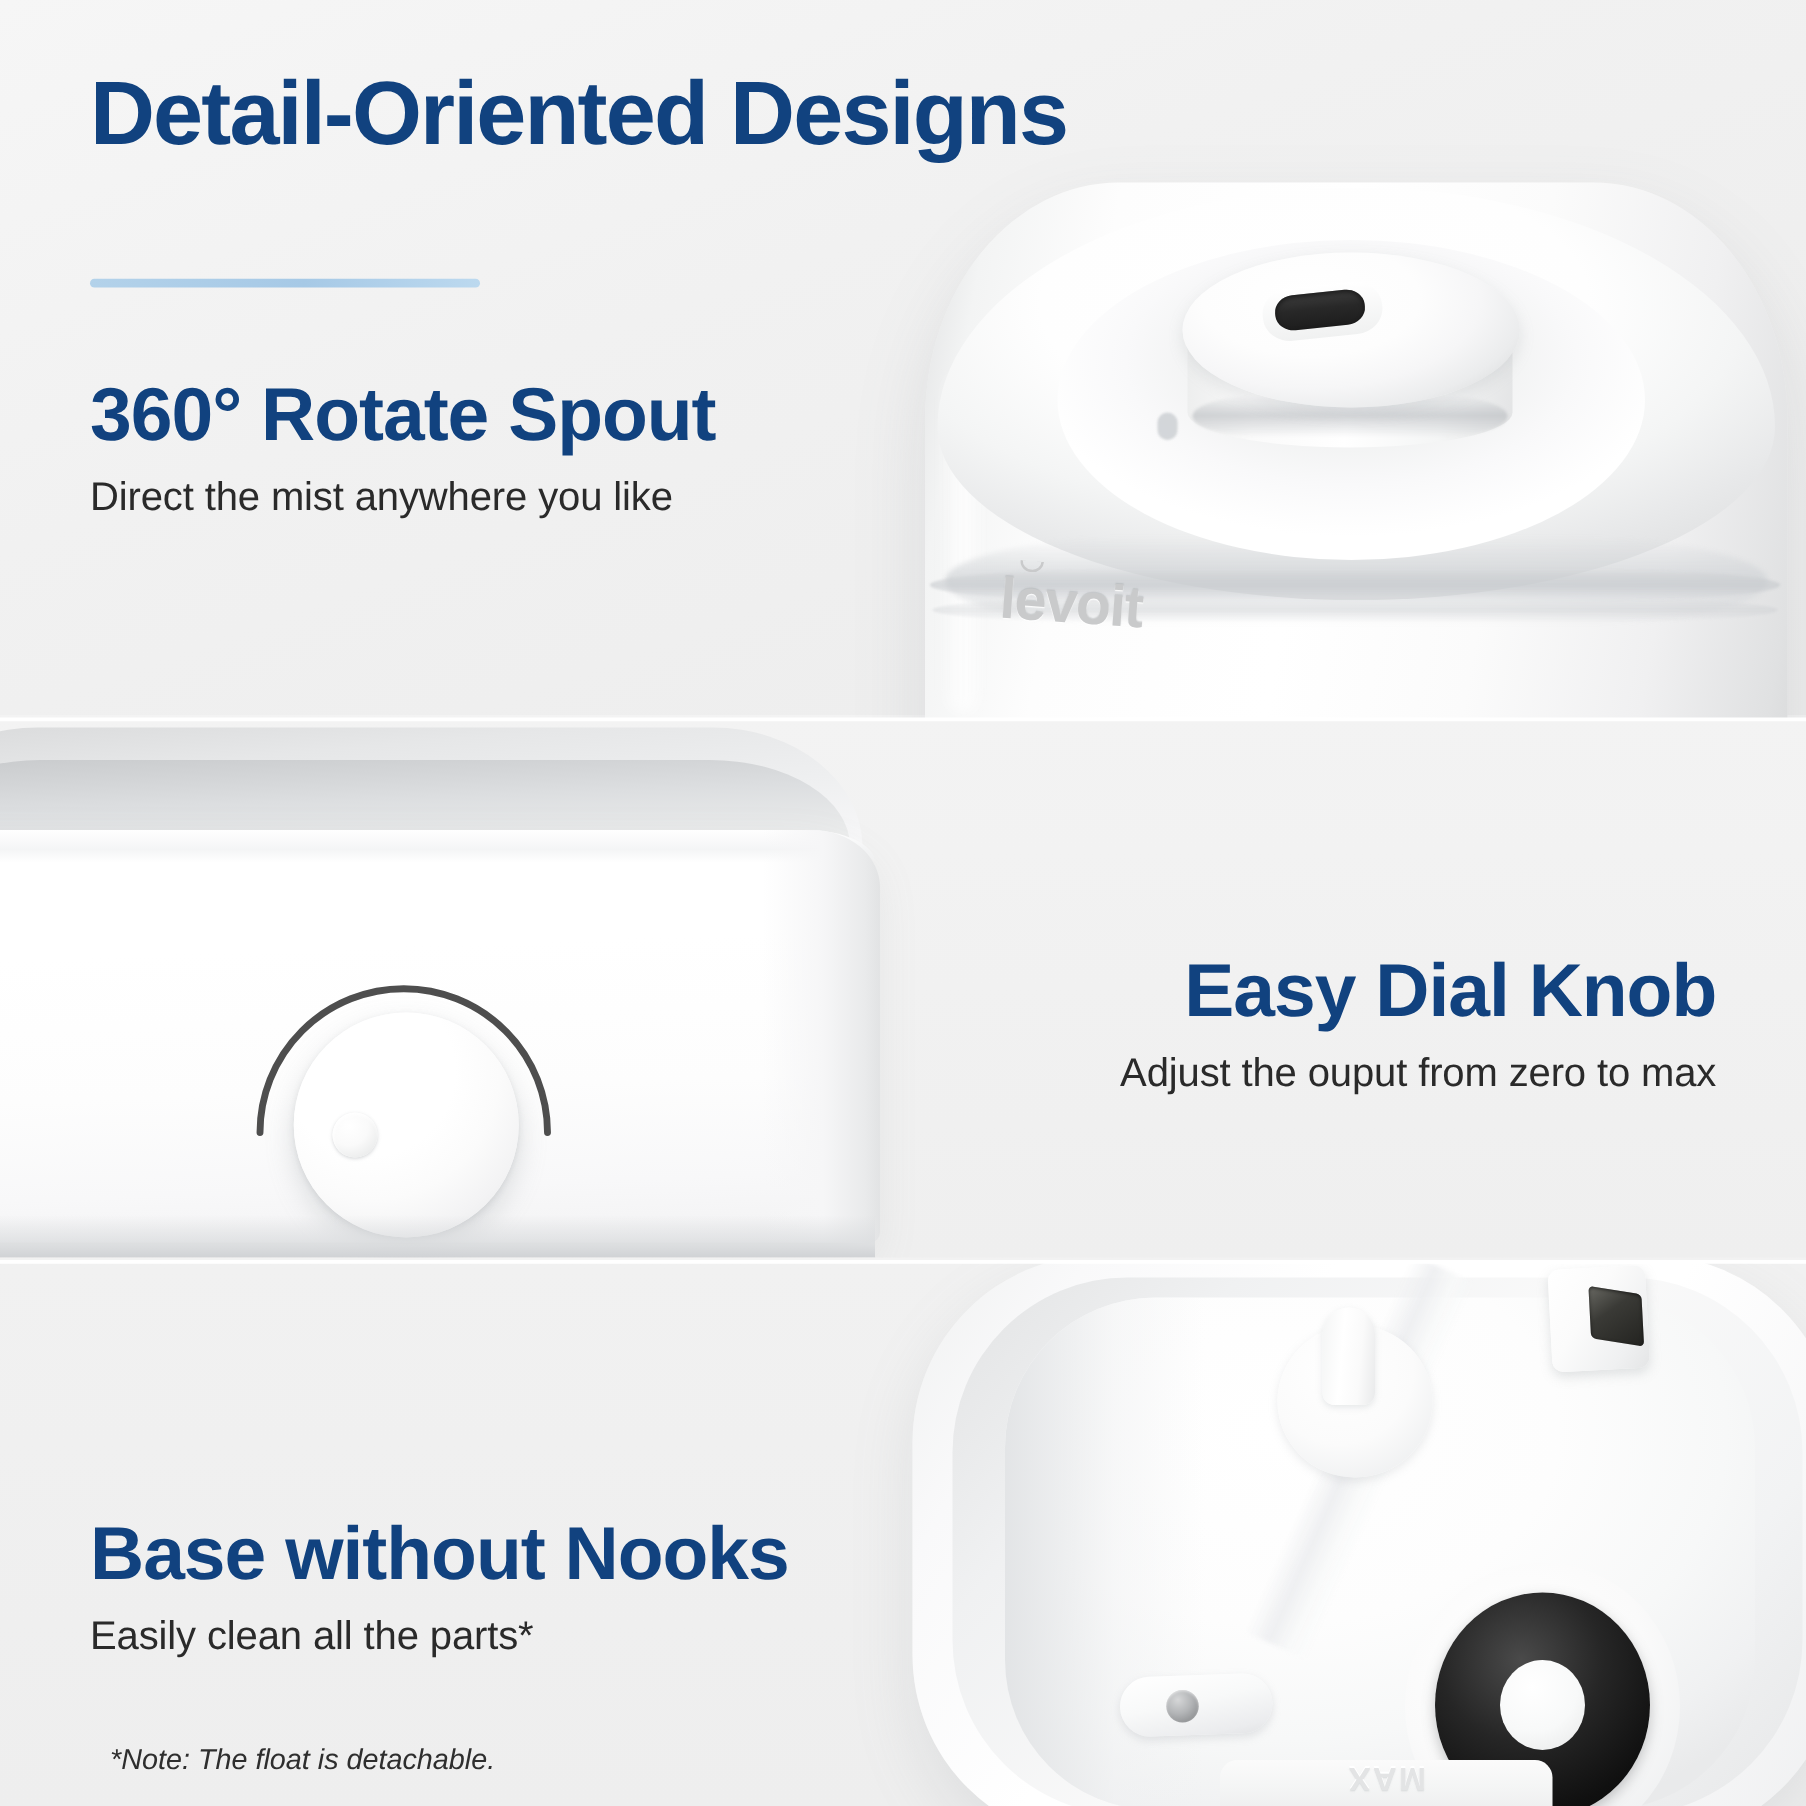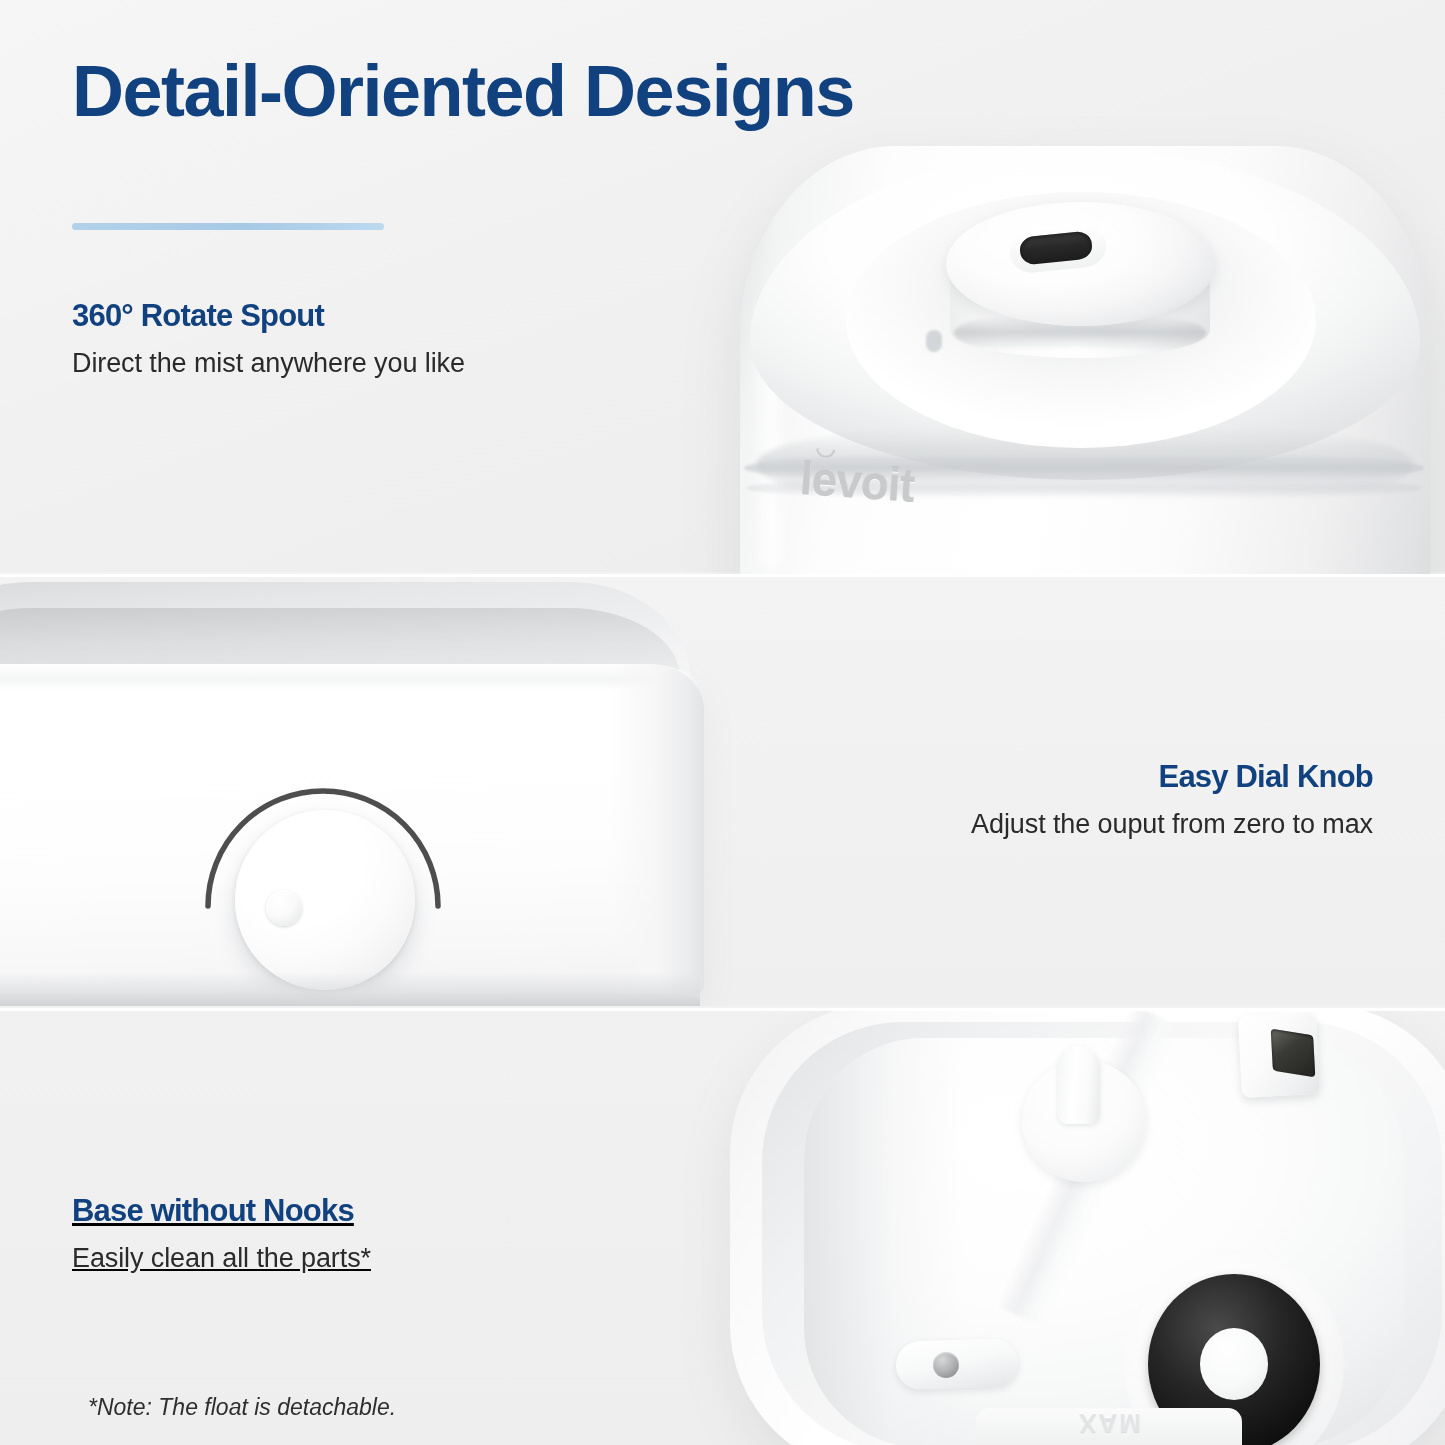--- a/index.html
+++ b/index.html
@@ -59,29 +59,29 @@
     left: 72px;
     top: 223px;
     width: 312px;
     height: 7px;
     border-radius: 4px;
     background: linear-gradient(90deg,#b3d2ea 0%,#a6c9e6 55%,#bcd9ef 100%);
     z-index: 30;
   }
 
   .feature-headline {
-    font-size: 31px;
+    font-size: 60px;
     font-weight: bold;
     color: #11427f;
     letter-spacing: -0.8px;
     line-height: 1.05;
     white-space: nowrap;
   }
   .feature-sub {
-    font-size: 27px;
+    font-size: 32px;
     font-weight: normal;
     color: #2a2a2a;
     letter-spacing: -0.1px;
     line-height: 1.25;
     margin-top: 14px;
     white-space: nowrap;
   }
 
   #feature-1 { position: absolute; left: 72px; top: 300px; z-index: 30; text-align: left; }
   #feature-2 { position: absolute; right: 72px; top: 765px; z-index: 30; text-align: right; }
@@ -681,21 +681,21 @@
       <div id="bs-sensor-slot"></div>
       <div id="bs-trans-well"></div>
       <div id="bs-trans-ring"></div>
       <div id="bs-trans-center"></div>
       <div id="bs-bracket"></div>
       <div id="bs-screw"></div>
       <div id="bs-ledge"></div>
       <div id="bs-max">MAX</div>
     </div>
 
-    <div id="feature-3" style="top:185px;text-decoration:underline;">
+    <div id="feature-3" style="top:201px;">
       <div class="feature-headline">Base without Nooks</div>
       <div class="feature-sub">Easily clean all the parts*</div>
     </div>
 
     <div id="footnote" style="top:384px;">*Note: The float is detachable.</div>
   </div>
 
 </div>
 
 </body></html>

